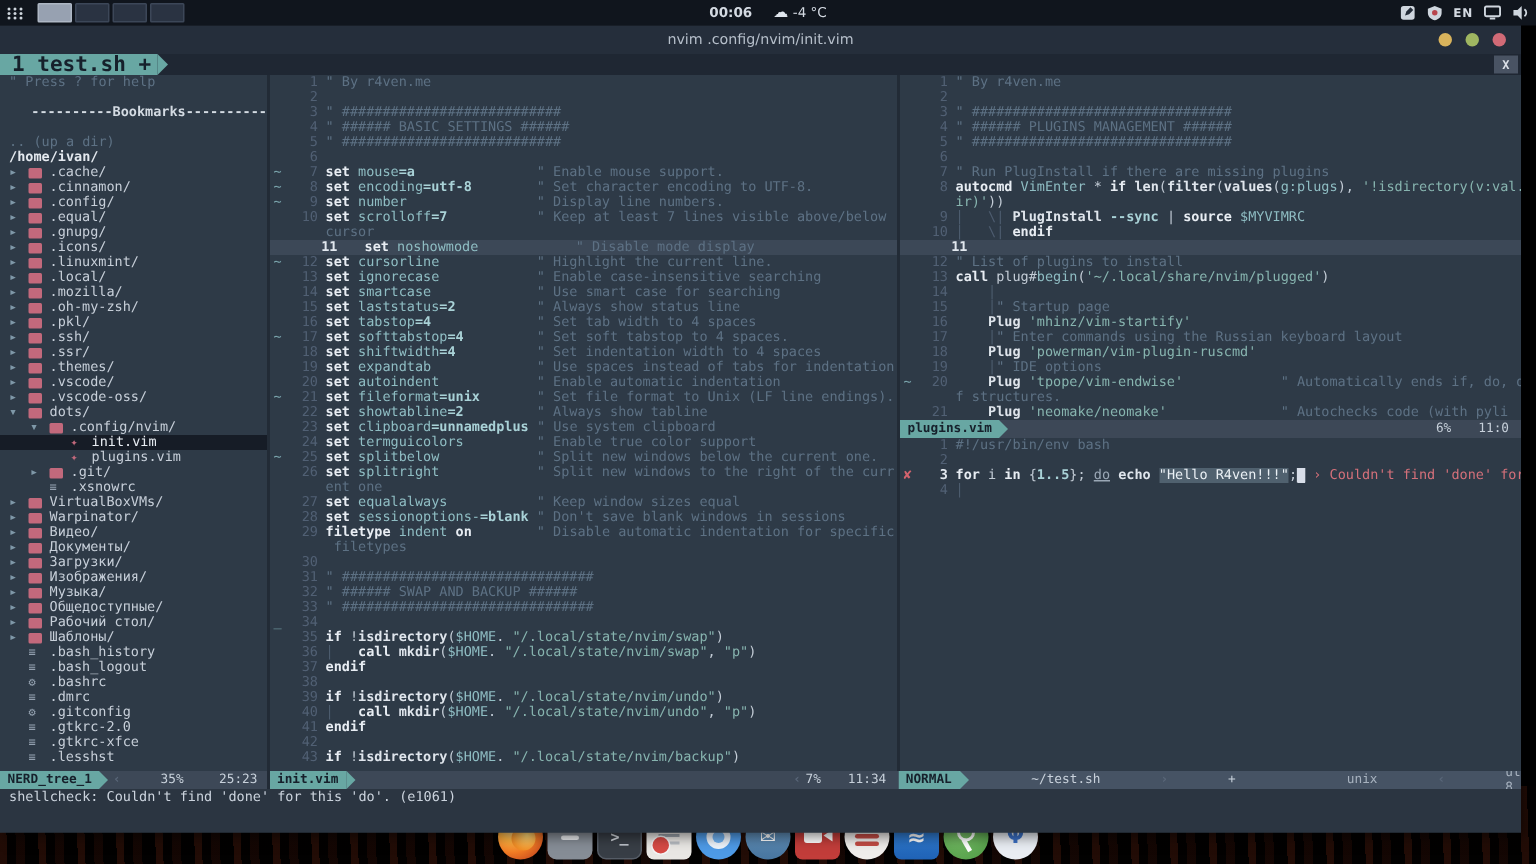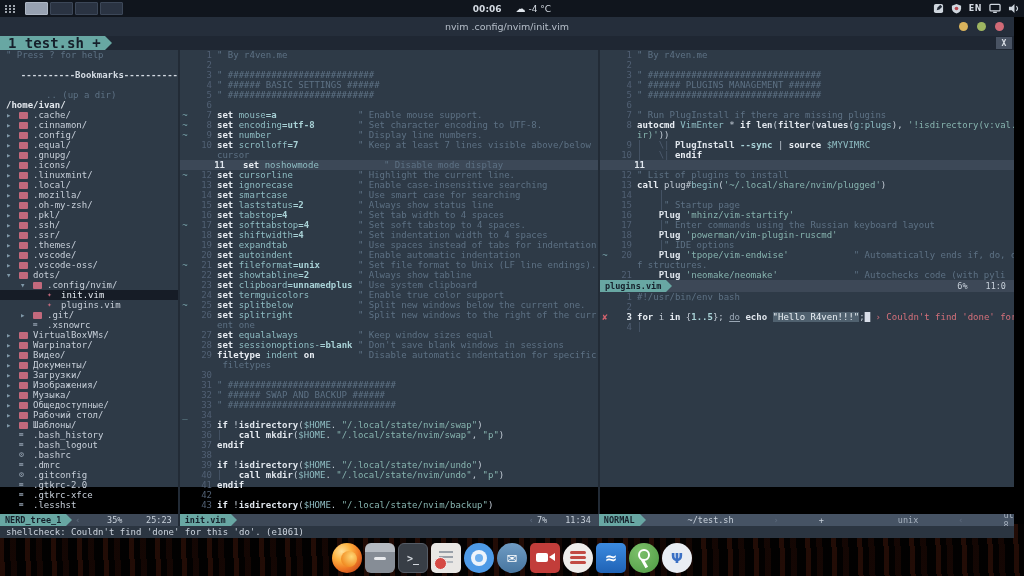--- a/index.html
+++ b/index.html
@@ -20,21 +20,21 @@
   .ws{width:21px;height:11px;background:#2a3342;border:1px solid #3c4758;border-radius:1px;}
   .ws.active{background:#97a1b1;border-color:#aeb7c4;}
   .panel-center{position:absolute;left:0;right:0;display:flex;justify-content:center;align-items:center;gap:14px;}
   .clock{font-weight:bold;}
   .weather{display:flex;align-items:center;gap:3px;}
   .cloud{font-size:10px;color:#dfe5ec;}
   .tray{position:absolute;right:4px;top:0;height:17px;display:flex;align-items:center;gap:7px;}
   .tray svg{display:block;}
   .kbd-layout{font-size:8px;font-weight:bold;letter-spacing:.5px;}
   
-  .terminal{position:absolute;left:0;top:17px;width:1014px;height:470px;background:#2e3a47;z-index:20;
+  .terminal{position:absolute;left:0;top:17px;width:1014px;height:538px;background:#2e3a47;z-index:20;
     display:flex;flex-direction:column;box-shadow:2px 3px 8px rgba(0,0,0,.5);}
   .titlebar{height:19px;background:#252e3b;display:flex;align-items:center;position:relative;flex:none;}
   .title-text{position:absolute;left:0;right:0;text-align:center;font-family:"DejaVu Sans",sans-serif;
     font-size:9.5px;color:#b6bfca;}
   .win-btns{position:absolute;right:10px;display:flex;gap:9px;}
   .win-btn{width:9px;height:9px;border-radius:50%;}
   .wb-min{background:#d9b35c}.wb-max{background:#9fb661}.wb-close{background:#d16a76}
   
   .tabline{height:14px;background:#1f2733;display:flex;align-items:stretch;flex:none;position:relative;}
   .tab{display:flex;align-items:center;background:#68a7a3;color:#16202b;font-size:14px;font-weight:bold;
@@ -207,21 +207,21 @@
       <div class="tab-arrow"></div>
       <div class="tab-close">X</div>
     </div>
 
     <div class="vimbody">
       <div class="pane p-nerd" id="nerdtree">
           <div class="trow" style="padding-left: 6px;"><span class="t-comment">" Press ? for help</span></div>
           <div class="trow"></div>
           <div class="trow" style="padding-left: 6px; justify-content: flex-end;"><span class="t-head">----------Bookmarks----------</span></div>
           <div class="trow"></div>
-          <div class="trow" style="padding-left: 6px; margin-left: 40px;"><span class="t-comment">.. (up a dir)</span></div>
+          <div class="trow" style="padding-left: 6px;"><span class="t-comment">.. (up a dir)</span></div>
           <div class="trow" style="padding-left: 6px;"><span class="t-root">/home/ivan/</span></div>
           <div class="trow" style="padding-left: 6px;"><span class="t-arrow">▸</span><span class="t-ficon"></span><span class="tlabel">.cache/</span></div>
           <div class="trow" style="padding-left: 6px;"><span class="t-arrow">▸</span><span class="t-ficon"></span><span class="tlabel">.cinnamon/</span></div>
           <div class="trow" style="padding-left: 6px;"><span class="t-arrow">▸</span><span class="t-ficon"></span><span class="tlabel">.config/</span></div>
           <div class="trow" style="padding-left: 6px;"><span class="t-arrow">▸</span><span class="t-ficon"></span><span class="tlabel">.equal/</span></div>
           <div class="trow" style="padding-left: 6px;"><span class="t-arrow">▸</span><span class="t-ficon"></span><span class="tlabel">.gnupg/</span></div>
           <div class="trow" style="padding-left: 6px;"><span class="t-arrow">▸</span><span class="t-ficon"></span><span class="tlabel">.icons/</span></div>
           <div class="trow" style="padding-left: 6px;"><span class="t-arrow">▸</span><span class="t-ficon"></span><span class="tlabel">.linuxmint/</span></div>
           <div class="trow" style="padding-left: 6px;"><span class="t-arrow">▸</span><span class="t-ficon"></span><span class="tlabel">.local/</span></div>
           <div class="trow" style="padding-left: 6px;"><span class="t-arrow">▸</span><span class="t-ficon"></span><span class="tlabel">.mozilla/</span></div>

